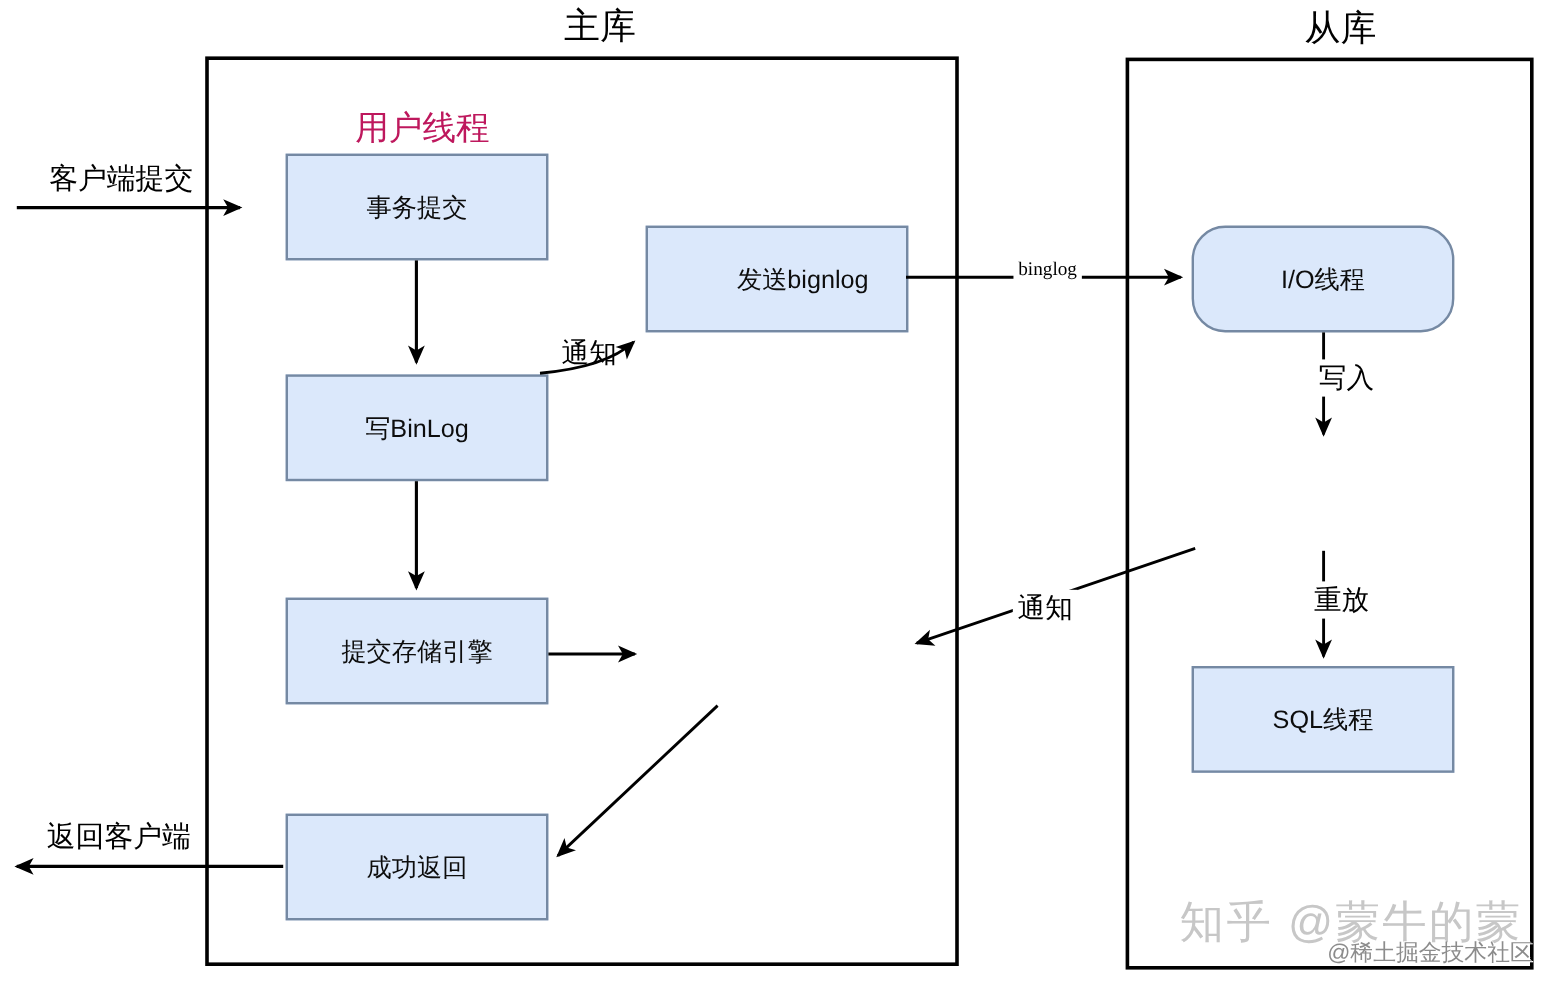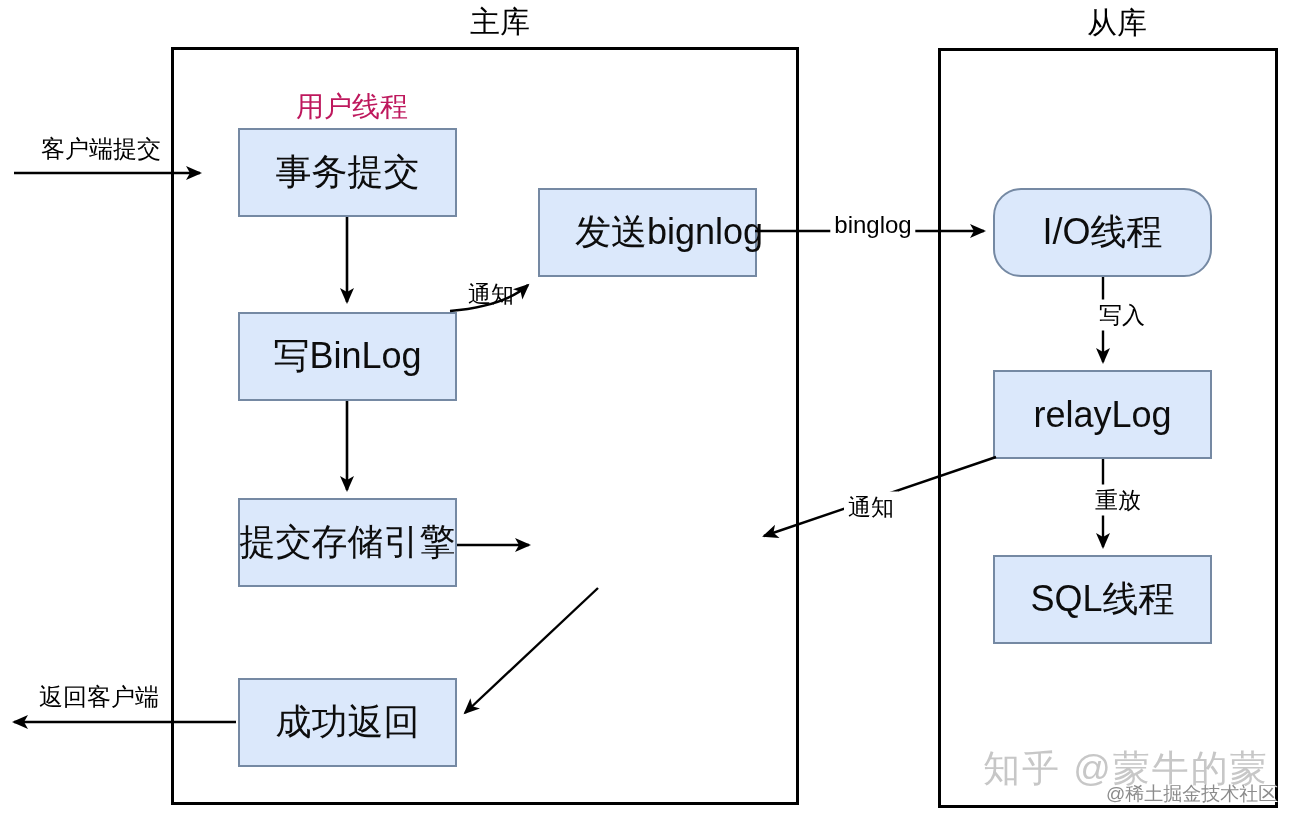--- a/index.html
+++ b/index.html
@@ -25,21 +25,21 @@
     white-space:nowrap;
   }
   .node{
     position:absolute;
     box-sizing:border-box;
     background:#dbe8fb;
     border:2px solid #7589a3;
     display:flex;
     align-items:center;
     justify-content:center;
-    font-size:36px;
+    font-size:21px;
     color:#0d0d0d;
     white-space:nowrap;
   }
   .free-label{
     position:absolute;
     transform:translate(-50%,-50%);
     font-size:24px;
     color:#000;
     white-space:nowrap;
   }
@@ -88,21 +88,20 @@
   <div class="container-title" style="left:1117px;top:3px;">从库</div>
 
   <div class="annotation-label" style="left:352px;top:88px;">用户线程</div>
 
   <div class="node" style="left:238px;top:128px;width:219px;height:89px;">事务提交</div>
   <div class="node" style="left:238px;top:312px;width:219px;height:89px;">写BinLog</div>
   <div class="node" style="left:238px;top:498px;width:219px;height:89px;">提交存储引擎</div>
   <div class="node" style="left:238px;top:678px;width:219px;height:89px;">成功返回</div>
   <div class="node" style="left:538px;top:188px;width:219px;height:89px;padding-left:43px;">发送bignlog</div>
   <div class="node" style="left:993px;top:188px;width:219px;height:89px;border-radius:28px;">I/O线程</div>
-  <div class="node" style="left:993px;top:370px;width:219px;height:89px;">relayLog</div>
   <div class="node" style="left:993px;top:555px;width:219px;height:89px;">SQL线程</div>
 
   <svg id="edges" width="1296" height="822" viewBox="0 0 1296 822">
     <defs>
       <marker id="arrow" markerUnits="userSpaceOnUse" markerWidth="18" markerHeight="16" refX="15" refY="8" orient="auto">
         <path d="M1,1 L17,8 L1,15 L5,8 Z" fill="#000"></path>
       </marker>
     </defs>
     <path d="M14,173 L200,173" stroke="#000" stroke-width="2.6" fill="none" marker-end="url(#arrow)"></path>
     <path d="M347,217 L347,302" stroke="#000" stroke-width="2.6" fill="none" marker-end="url(#arrow)"></path>
@@ -112,21 +111,21 @@
     <path d="M755,231 L984,231" stroke="#000" stroke-width="2.6" fill="none" marker-end="url(#arrow)"></path>
     <path d="M1103,277 L1103,362" stroke="#000" stroke-width="2.4" fill="none" marker-end="url(#arrow)"></path>
     <path d="M1103,459 L1103,547" stroke="#000" stroke-width="2.4" fill="none" marker-end="url(#arrow)"></path>
     <path d="M996,457 L764,536" stroke="#000" stroke-width="2.4" fill="none" marker-end="url(#arrow)"></path>
     <path d="M598,588 L465,713" stroke="#000" stroke-width="2.4" fill="none" marker-end="url(#arrow)"></path>
     <path d="M236,722 L14,722" stroke="#000" stroke-width="2.6" fill="none" marker-end="url(#arrow)"></path>
   </svg>
 
   <div class="free-label" style="left:101px;top:149px;">客户端提交</div>
   <div class="free-label" style="left:491px;top:294px;font-size:23px;">通知</div>
-  <div class="free-label on-line" style="left:873px;top:225px;font-size:24px;">binglog</div>
+  <div class="free-label on-line" style="left:873px;top:225px;font-size:16px;font-family:Liberation Serif, serif;">binglog</div>
   <div class="free-label on-line" style="left:1106px;top:315px;margin-left:16px;">写入</div>
   <div class="free-label on-line" style="left:1106px;top:500px;margin-left:12px;">重放</div>
   <div class="free-label on-line" style="left:871px;top:507px;">通知</div>
   <div class="free-label" style="left:99px;top:697px;">返回客户端</div>
 
   <div class="wm-big" style="left:983px;top:744px;">知乎 @蒙牛的蒙</div>
   <div class="wm-small" style="left:1106px;top:781px;text-align:center;">@稀土掘金技术社区</div>
 
 </div>
 

